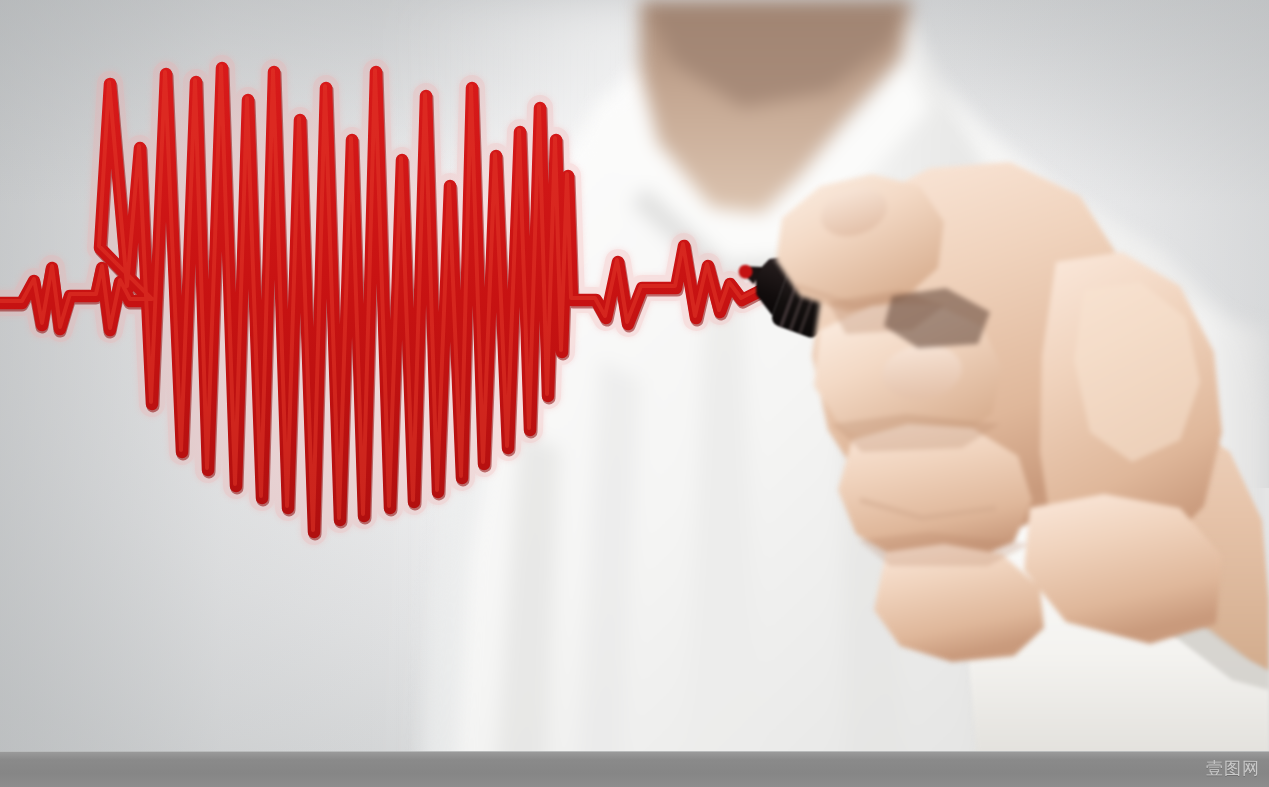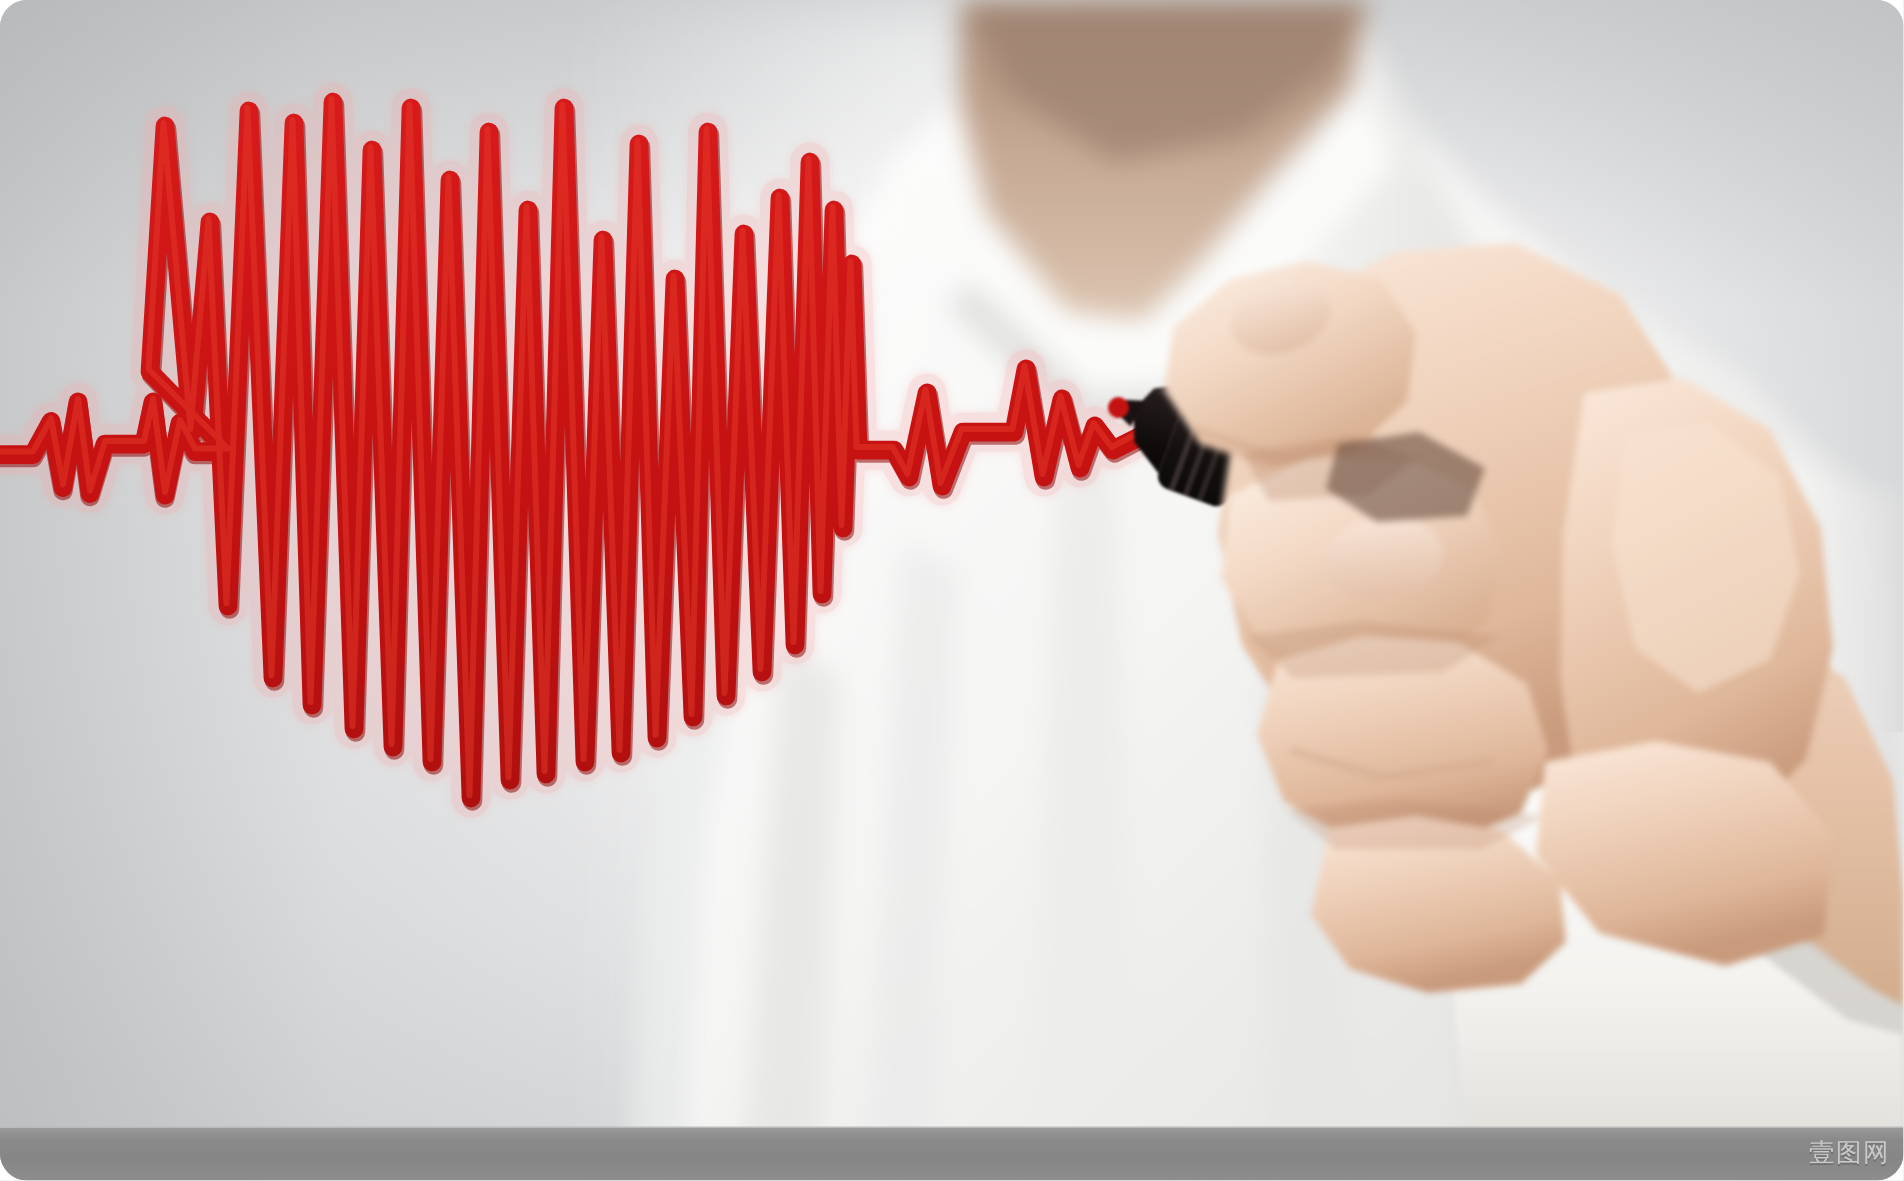--- a/index.html
+++ b/index.html
@@ -5,21 +5,20 @@
 <style>
   html,body{margin:0;padding:0;background:#ffffff;}
   body{font-family:"Liberation Sans", sans-serif;}
 
   #stage{
     position:relative;
     width:1269px;
     height:787px;
     overflow:hidden;
     background:#c9cbcc;
-    border-radius:18px;
   }
 
   
   .bg-base{
     position:absolute; inset:0;
     background:
       radial-gradient(120% 95% at 62% 38%, #fdfdfd 0%, #f4f4f5 26%, #e2e3e4 52%, #cfd1d2 74%, #c2c4c5 100%);
   }
   .bg-vignette-left{
     position:absolute; left:0; top:0; width:44%; height:100%;

